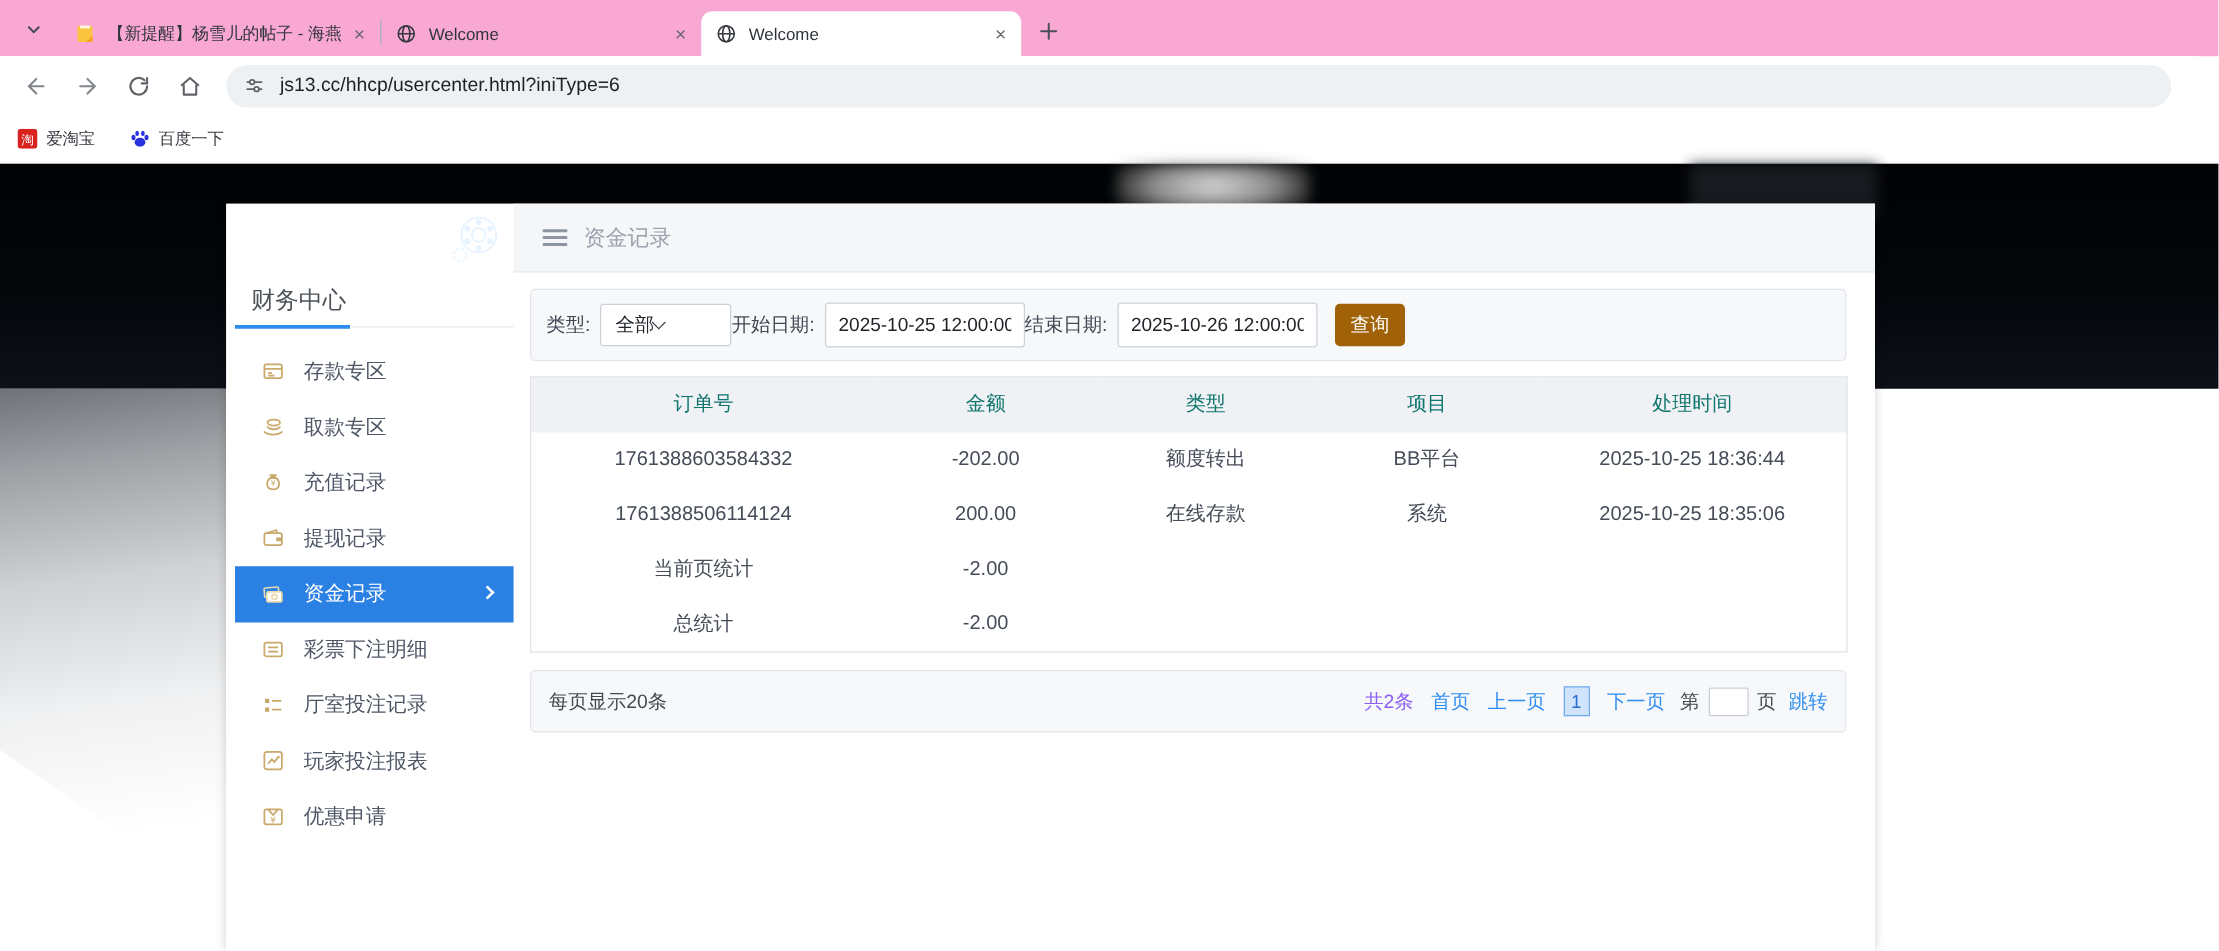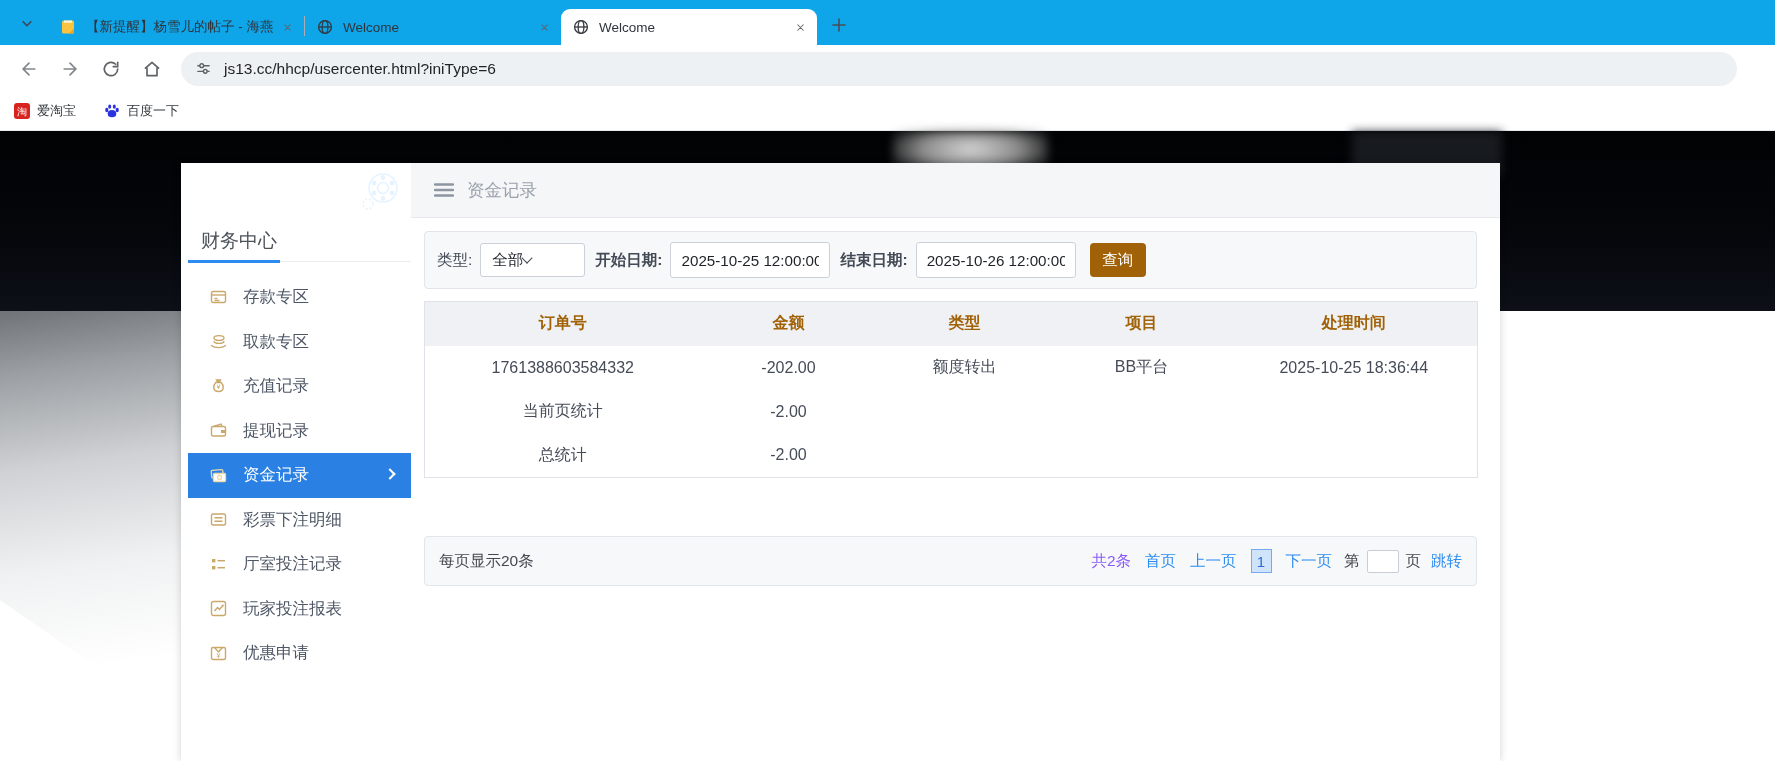--- a/index.html
+++ b/index.html
@@ -2,21 +2,21 @@
 <html><head>
 <meta charset="utf-8">
 <style>
   * { box-sizing: border-box; }
   html,body { margin:0; padding:0; }
   body { width:1775px; height:761px; overflow:hidden;
          font-family:"Liberation Sans","DejaVu Sans",sans-serif; background:#fff; }
   .screen { position:relative; width:1775px; height:761px; overflow:hidden; background:#fff; }
 
   
-  .tabstrip { position:absolute; top:0; left:0; right:0; height:45px; background:#0ea5e9;
+  .tabstrip { position:absolute; top:0; left:0; right:0; height:45px; background:#f9a8d4;
               display:flex; align-items:flex-end; }
   .tab-search { width:30px; height:30px; margin:0 6px 6px 12px; border-radius:50%;
                 display:flex; align-items:center; justify-content:center; color:#40464e; flex:none; }
   .tab-search svg { width:14px; height:14px; }
   .tab { width:256px; height:36px; display:flex; align-items:center; padding:0 8px;
          border-radius:9px 9px 0 0; color:#2f343b; font-size:13.5px; flex:none; }
   .tab.active { background:#fff; }
   .fav { width:16px; height:16px; flex:none; margin:0 4px; }
   .fav svg { width:16px; height:16px; display:block; }
   .tab-title { flex:1; overflow:hidden; white-space:nowrap; margin:0 6px 0 6px; }
@@ -91,38 +91,38 @@
   .content { position:absolute; left:230px; top:0; right:0; height:100%; background:#fff; }
   .c-head { height:55px; background:#f5f6f8; border-bottom:1px solid #e7e9ed;
             display:flex; align-items:center; }
   .burger { margin-left:23px; width:20px; height:14px; color:#8d95a1; flex:none; }
   .burger svg { width:20px; height:14px; display:block; }
   .c-title { margin-left:13px; font-size:17.5px; color:#99a1ad; }
 
   .filter { position:absolute; left:13px; top:68px; width:1053px; height:58px; background:#f7f8fa;
             border:1px solid #e2e5ea; border-radius:4px; display:flex; align-items:center; padding-left:12px; }
   .f-label { font-size:15.5px; color:#434a55; flex:none; }
-  .ml14 { margin-left:10px;font-weight:bold; }
+  .ml14 { margin-left:0; }
   .sel { width:105px; height:34px; background:#fff; border:1px solid #ccd1d9; border-radius:3px;
          margin-left:8px; display:flex; align-items:center; justify-content:flex-start;
          padding:0 9px 0 11px; font-size:15.5px; color:#22262c; flex:none; }
   .sel-caret { width:8px; height:8px; border-right:1.8px solid #41464d; border-bottom:1.8px solid #41464d;
                transform:rotate(45deg); margin-top:-4px; }
   .dateinput { width:160px; height:34px; background:#fff; border:1px solid #ccd1d9; border-radius:3px;
                margin-left:8px; padding:17px 10px; font-size:15.2px; color:#1e2227; flex:none;
                font-family:"Liberation Sans","DejaVu Sans",sans-serif; }
   .btn-search { width:56px; height:34px; background:#a16207; color:#fff; border:none; border-radius:4px;
                 margin-left:14px; font-size:15.5px; flex:none; cursor:pointer;
                 font-family:"Liberation Sans","DejaVu Sans",sans-serif; }
 
   table.records { position:absolute; left:13px; top:138px; width:1053px; border-collapse:collapse;
                   background:#fff; table-layout:fixed; }
   table.records, table.records td, table.records th { border:0; }
   table.records { border:1px solid #dfe2e8; }
-  .records th { height:44px; background:#f0f1f4; font-weight:bold; font-size:16px; color:#a16207;
+  .records th { height:44px; background:#f0f1f4; font-weight:normal; font-size:16px; color:#0f766e;
                 text-align:center; border-bottom:1px solid #bcc2cb; border-left:1px solid #f0d8d8; }
   .records th:first-child { border-left:none; }
   .records td { height:44px; text-align:center; font-size:16px; color:#454c58;
                 border-top:1px solid #f2dcdc; border-left:1px solid #f2dcdc; }
   .records td:first-child { border-left:none; }
   .records tbody tr:first-child td { border-top:none; }
 
   .pager { position:absolute; left:13px; top:373px; width:1053px; height:50px; background:#f7f8fa;
            border:1px solid #e2e5ea; border-radius:4px; display:flex; align-items:center;
            padding:0 14px; font-size:15.5px; color:#44494f; }
@@ -431,20 +431,27 @@
             </thead>
           <tbody>
               <tr>
                 <td>1761388603584332</td>
                 <td>-202.00</td>
                 <td>额度转出</td>
                 <td>BB平台</td>
                 <td>2025-10-25 18:36:44</td>
               </tr>
               <tr>
+                <td>1761388506114124</td>
+                <td>200.00</td>
+                <td>在线存款</td>
+                <td>系统</td>
+                <td>2025-10-25 18:35:06</td>
+              </tr>
+              <tr>
                 <td>当前页统计</td>
                 <td>-2.00</td>
                 <td></td>
                 <td></td>
                 <td></td>
               </tr>
               <tr>
                 <td>总统计</td>
                 <td>-2.00</td>
                 <td></td>

